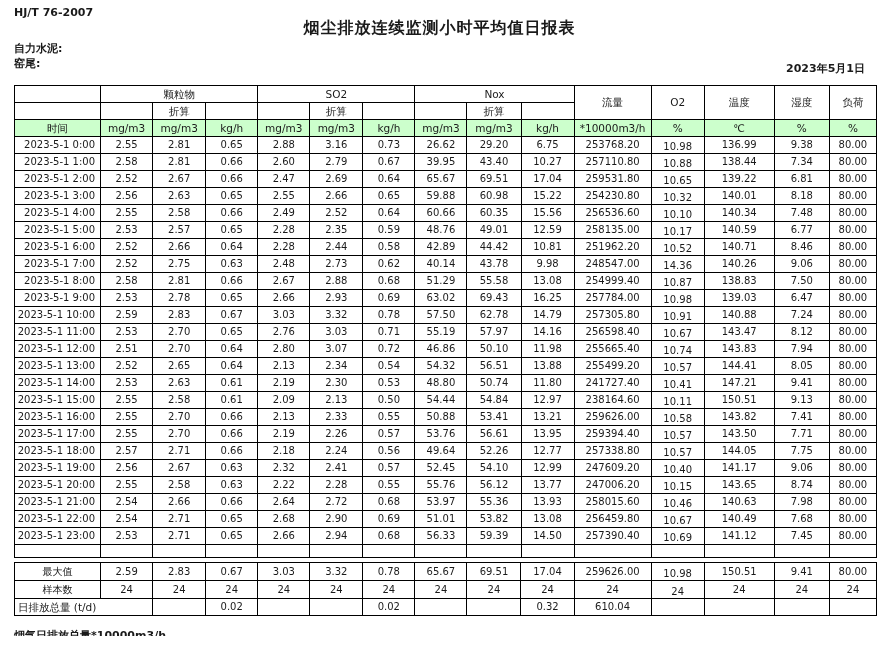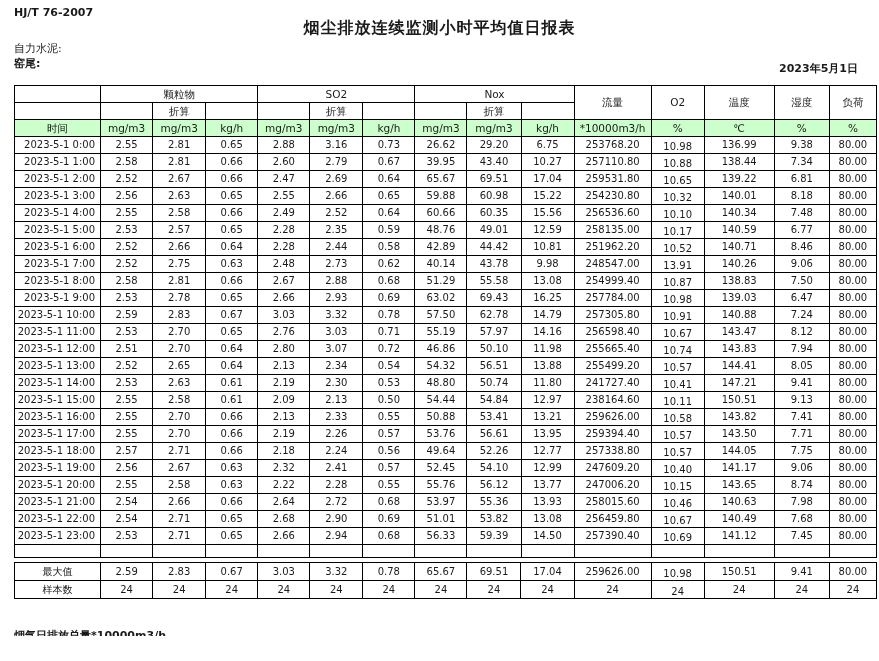--- a/index.html
+++ b/index.html
@@ -1,23 +1,23 @@
 <!DOCTYPE html>
 <html><head>
 <meta charset="utf-8">
 <style>
   html,body{margin:0;padding:0;background:#fff;}
   #page{position:relative;width:879px;height:636px;background:#fff;overflow:hidden;
         font-family:"DejaVu Sans",sans-serif;color:#1a1a1a;}
   #doc-code{position:absolute;left:14px;top:6px;font-size:11px;font-weight:bold;}
   #page-title{position:absolute;left:0;top:18px;width:100%;text-align:center;
               font-size:16px;font-weight:bold;letter-spacing:1px;}
-  #company{position:absolute;left:14px;top:41px;font-size:11px;font-weight:normal;}
+  #company{position:absolute;left:14px;top:41px;font-size:11px;font-weight:bold;}
   #kiln{position:absolute;left:14px;top:56px;font-size:11px;font-weight:bold;}
-  #report-date{position:absolute;right:21px;top:61px;font-size:11px;font-weight:bold;}
+  #report-date{position:absolute;right:14px;top:61px;font-size:11px;font-weight:bold;}
   #tables{position:absolute;left:14px;top:85px;}
   table{border-collapse:collapse;table-layout:fixed;}
   td{border:1px solid #000;overflow:hidden;white-space:nowrap;padding:0;
      font-size:10px;text-align:center;vertical-align:middle;line-height:1.15;}
   thead td{font-size:10.5px;height:16px;}
   .green{background:#ccffcc;}
   tr.datarow td{height:15px;}
   td.time{text-align:right;padding-right:5px;}
   td.o2{vertical-align:bottom;padding-bottom:1px;text-align:center;}
   tr.emptyrow td{height:12px;}
@@ -224,21 +224,21 @@
             <td>2.52</td>
             <td>2.75</td>
             <td>0.63</td>
             <td>2.48</td>
             <td>2.73</td>
             <td>0.62</td>
             <td>40.14</td>
             <td>43.78</td>
             <td>9.98</td>
             <td>248547.00</td>
-            <td class="o2">13.91</td>
+            <td class="o2">14.36</td>
             <td>140.26</td>
             <td>9.06</td>
             <td>80.00</td>
           </tr>
           <tr class="datarow">
             <td class="time">2023-5-1 8:00</td>
             <td>2.58</td>
             <td>2.81</td>
             <td>0.66</td>
             <td>2.67</td>
@@ -574,20 +574,36 @@
             <td>24</td>
             <td>24</td>
             <td>24</td>
             <td>24</td>
             <td>24</td>
             <td class="o2">24</td>
             <td>24</td>
             <td>24</td>
             <td>24</td>
           </tr>
+          <tr class="sumrow">
+            <td class="totlabel" colspan="2">日排放总量 (t/d)</td>
+            <td></td>
+            <td>0.02</td>
+            <td></td>
+            <td></td>
+            <td>0.02</td>
+            <td></td>
+            <td></td>
+            <td>0.32</td>
+            <td>610.04</td>
+            <td></td>
+            <td></td>
+            <td></td>
+            <td></td>
+          </tr>
         </tbody>
     </table>
   </div>
 
   <div id="footer-note">烟气日排放总量*10000m3/h</div>
   <div id="report-unit">上报单位（盖章）</div>
   <div id="unit-label">单位</div>
 </div>
 
 </body></html>

